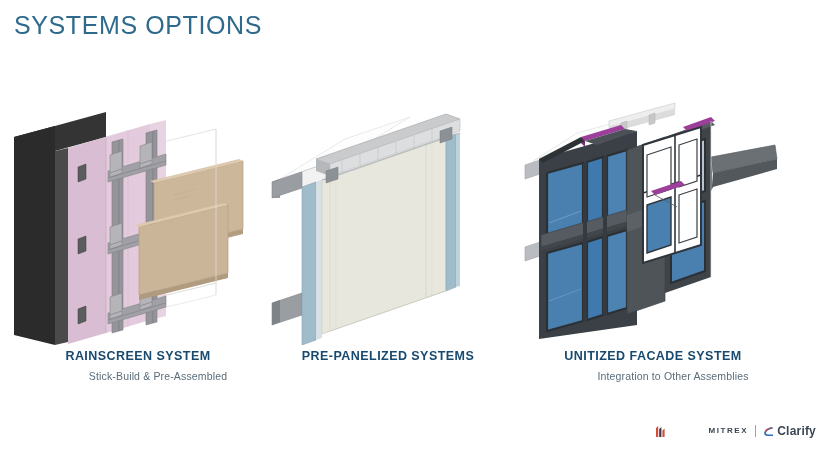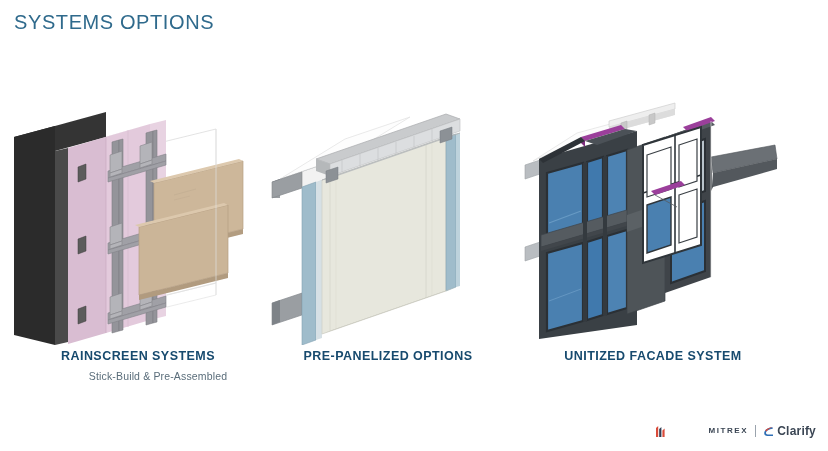--- a/index.html
+++ b/index.html
@@ -14,21 +14,21 @@
     overflow: hidden;
     font-family: "Liberation Sans", sans-serif;
     -webkit-font-smoothing: antialiased;
   }
 
   
   #slide-title {
     position: absolute;
     left: 14px;
     top: 11px;
-    font-size: 20px;
+    font-size: 25px;
     letter-spacing: 0.6px;
     font-weight: 300;
     color: #2f6a8c;
     white-space: nowrap;
   }
 
   
   .system-col {
     position: absolute;
     top: 95px;
@@ -180,21 +180,21 @@
 
       <polygon points="139,132 228,110 228,178 139,200" fill="#cbb598" stroke="#b59e82" stroke-width="0.7"></polygon>
       <polygon points="139,200 228,178 228,183 139,205" fill="#b19b7f"></polygon>
       <polygon points="139,132 228,110 224,108 135,130" fill="#dcc8ad"></polygon>
 
       <polyline points="216,34 216,200" fill="none" stroke="#e0e0e0" stroke-width="0.7"></polyline>
     </svg>
   </div>
 
   <div class="label-block">
-    <div class="sys-title">RAINSCREEN SYSTEMS</div>
+    <div class="sys-title">RAINSCREEN SYSTEM</div>
     <div class="sys-sub">Stick-Build &amp; Pre-Assembled</div>
   </div>
 </div>
 
 <div class="system-col" id="col-prepanelized">
 
   <div class="figure-wrap">
     <svg width="276" height="250" viewBox="0 0 276 250" aria-hidden="true">
 
       <polygon points="30,84 95,62 160,22 95,44" fill="#fdfdfd" stroke="#e3e3e3" stroke-width="0.8"></polygon>
@@ -242,21 +242,21 @@
       <g fill="#8c9196" stroke="#767b80" stroke-width="0.5">
         <polygon points="76,76 88,72 88,84 76,88"></polygon>
         <polygon points="190,36 202,32 202,44 190,48"></polygon>
       </g>
 
       <polygon points="72,239 196,196 206,192 82,235" fill="#c6c6bb"></polygon>
     </svg>
   </div>
 
   <div class="label-block">
-    <div class="sys-title">PRE-PANELIZED OPTIONS</div>
+    <div class="sys-title">PRE-PANELIZED SYSTEMS</div>
 
   </div>
 </div>
 
 <div class="system-col" id="col-unitized">
 
   <div class="figure-wrap">
     <svg width="276" height="250" viewBox="0 0 276 250" aria-hidden="true">
 
       <polygon points="18,66 62,38 158,12 158,20 62,46" fill="#fcfcfc" stroke="#e0e0e0" stroke-width="0.7"></polygon>
@@ -333,20 +333,21 @@
       <polygon points="196,62 260,50 262,64 198,78" fill="#6b7075" stroke="#53585d" stroke-width="0.6"></polygon>
       <polygon points="198,78 262,64 262,74 198,92" fill="#53585d"></polygon>
       <polygon points="196,62 198,92 196,96 194,66" fill="#44494e"></polygon>
 
       <polyline points="196,26 196,182" fill="none" stroke="#dfdfdf" stroke-width="0.7"></polyline>
     </svg>
   </div>
 
   <div class="label-block">
     <div class="sys-title">UNITIZED FACADE SYSTEM</div>
+    <div class="sys-sub">Integration to Other Assemblies</div>
   </div>
 </div>
 
 <div id="footer-logos">
   <div class="logo-group">
     <svg class="logo-mark" width="9" height="11" viewBox="0 0 9 11">
       <polygon points="0,11 0,2 2.2,0 2.2,11" fill="#d94b3a"></polygon>
       <polygon points="3.2,11 3.2,3 5.4,1 5.4,11" fill="#2f3b52"></polygon>
       <polygon points="6.4,11 6.4,4.5 8.6,2.5 8.6,11" fill="#d94b3a"></polygon>
     </svg>

